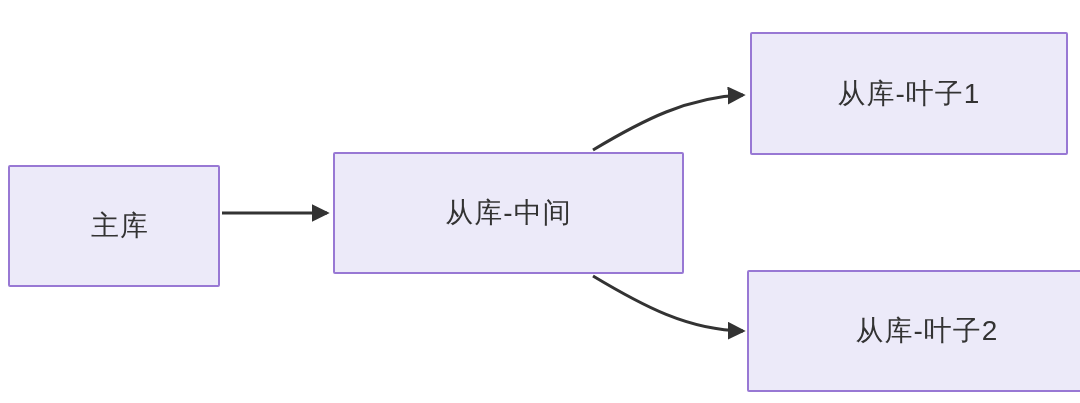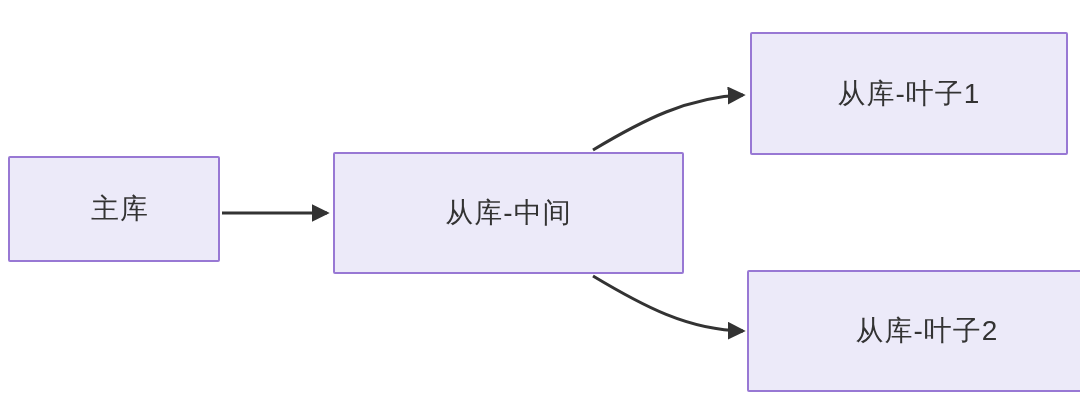--- a/index.html
+++ b/index.html
@@ -39,21 +39,21 @@
     align-items: center;
     justify-content: center;
   }
   .node .node-label {
     color: var(--text);
     font-size: 28px;
     font-weight: 400;
     letter-spacing: 1px;
     white-space: nowrap;
   }
-  .node-master { left: 8px;   top: 156px; width: 212px; height: 106px; padding-left: 12px; }
+  .node-master { left: 8px;   top: 165px; width: 212px; height: 122px; padding-left: 12px; }
   .node-middle { left: 333px; top: 152px; width: 351px; height: 122px; }
   .node-leaf1  { left: 750px; top: 32px;  width: 318px; height: 123px; }
   .node-leaf2  { left: 747px; top: 270px; width: 360px; height: 122px; }
 </style>
 </head>
 <body>
 
 <div class="canvas">
 
   <svg class="edges-layer" viewBox="0 0 1080 403" xmlns="http://www.w3.org/2000/svg">

